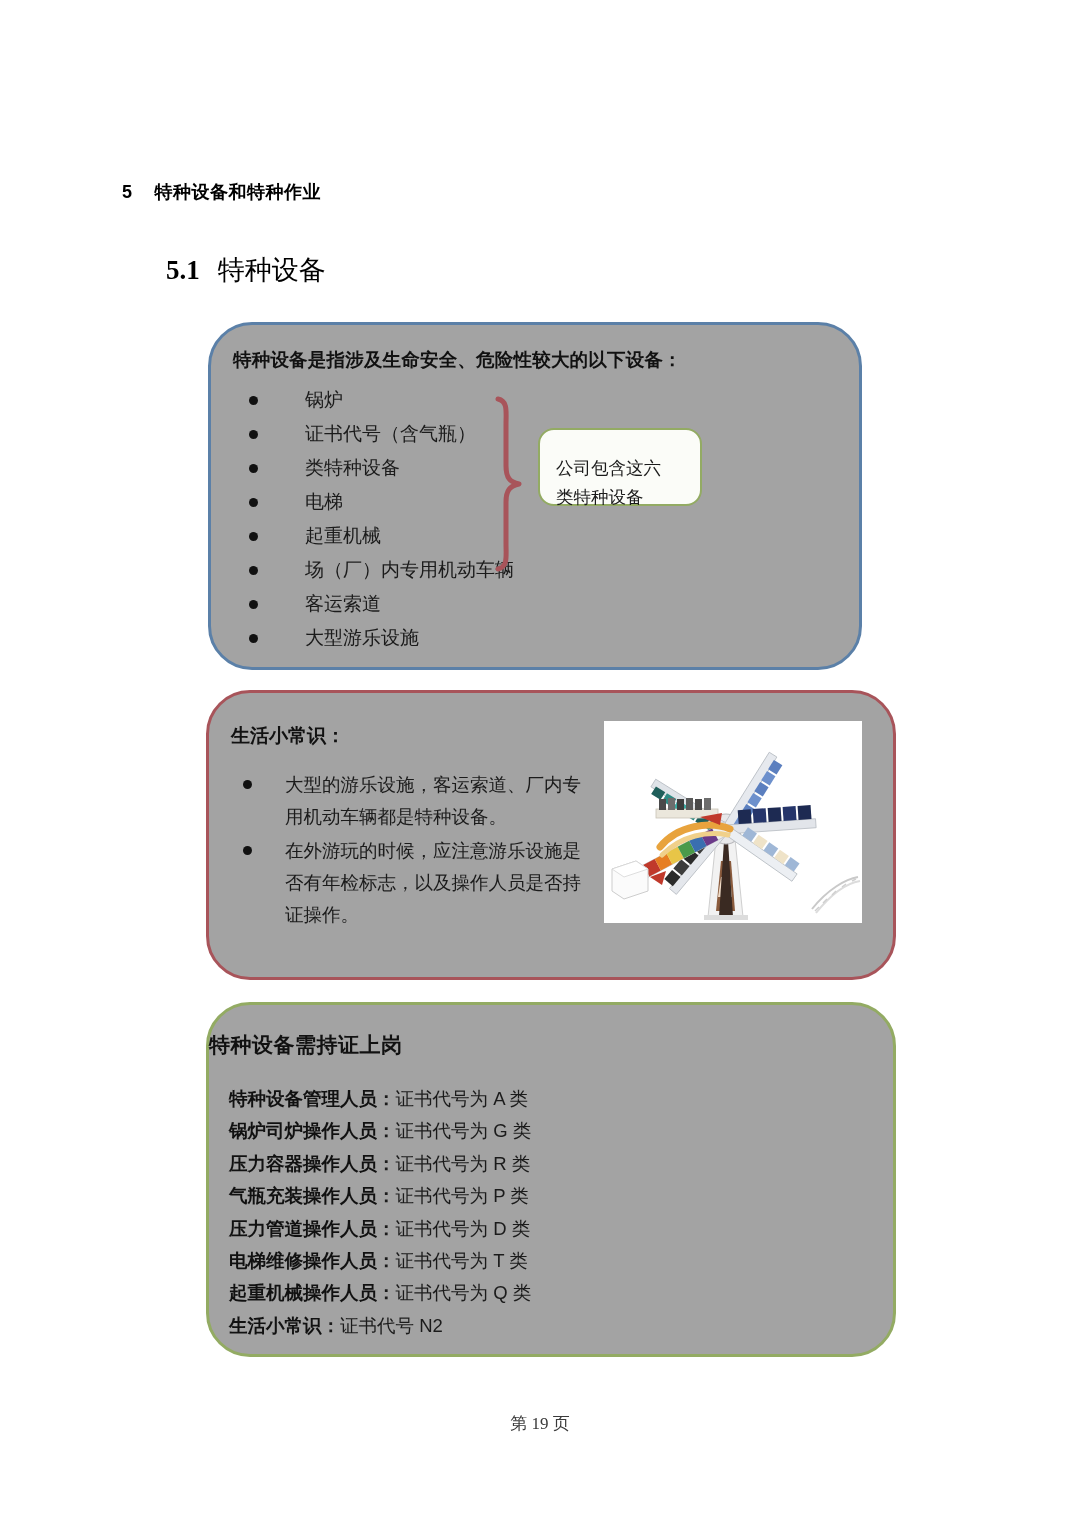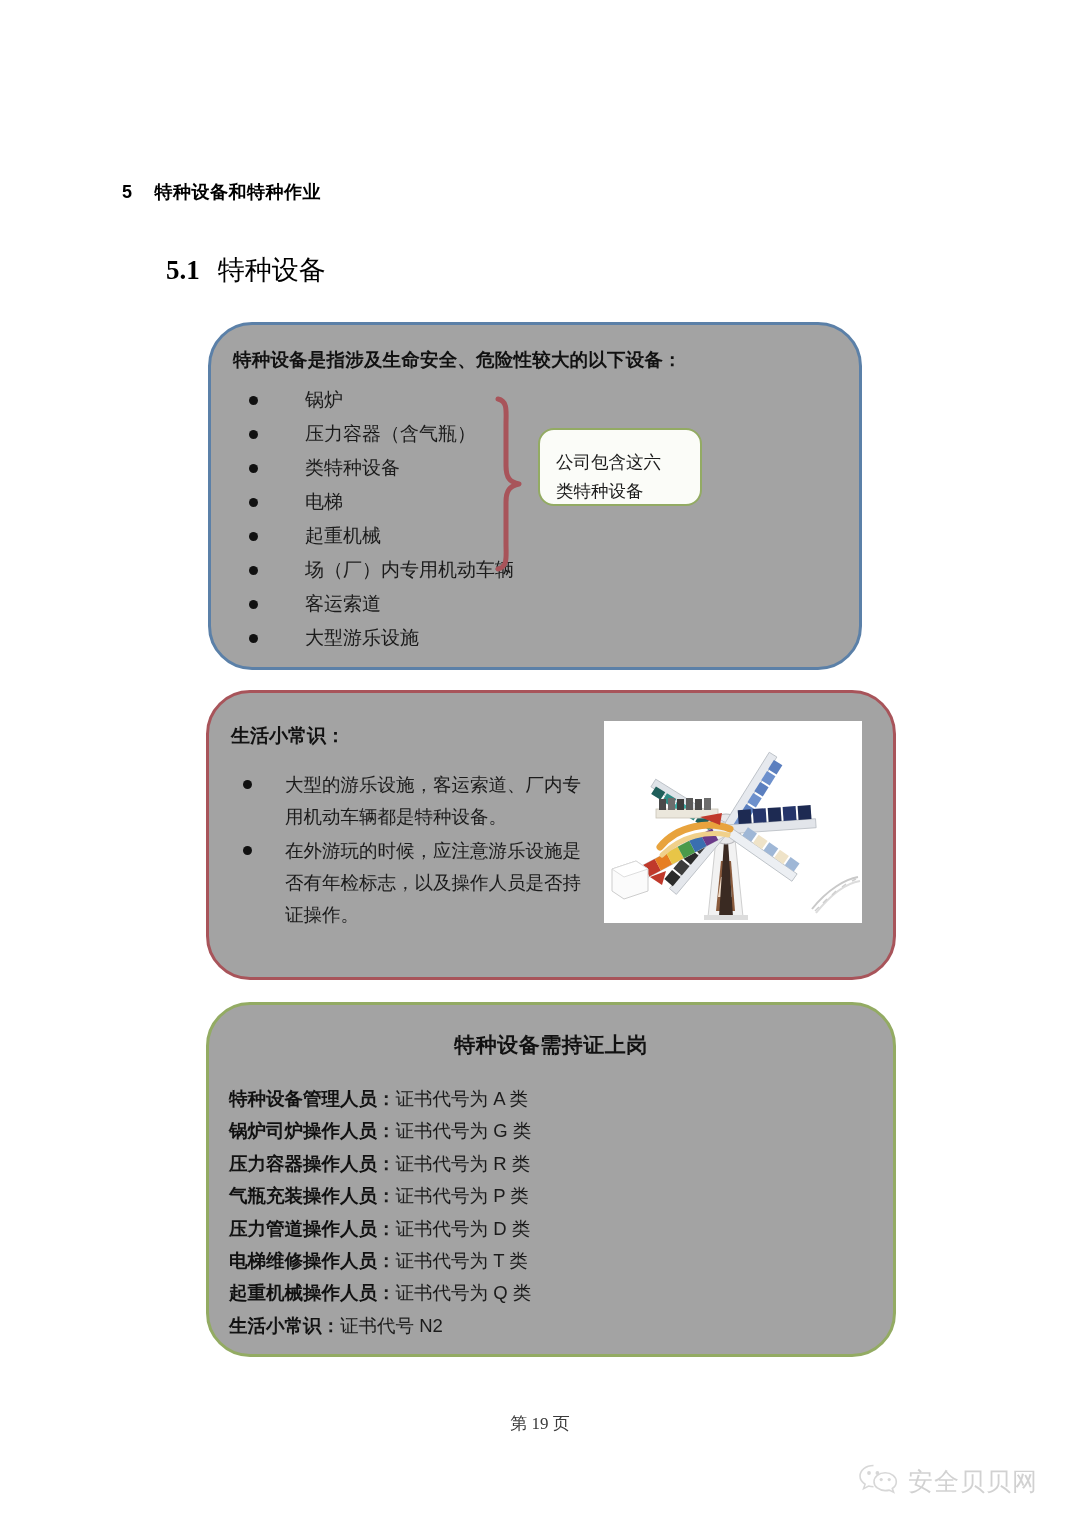--- a/index.html
+++ b/index.html
@@ -136,21 +136,21 @@
   .note-green {
     position: absolute;
     left: 538px;
     top: 428px;
     width: 164px;
     height: 78px;
     box-sizing: border-box;
     border: 2.5px solid #93ab63;
     border-radius: 16px;
     background: #fbfcf8;
-    padding: 18px 14px 0 16px;
+    padding: 24px 14px 0 16px;
   }
   .note-green .ln {
     font-size: 17.5px;
     line-height: 29px;
     color: #1b1b1b;
     white-space: nowrap;
   }
 
   
   .red-title {
@@ -201,21 +201,20 @@
     background: #ffffff;
   }
   .ride-photo svg { display: block; }
 
   
   .green-title {
     position: absolute;
     left: 0;
     right: 0;
     top: 26px;
-    text-align: center;
     font-size: 21px;
     font-weight: 700;
     color: #111;
     letter-spacing: 0.5px;
   }
   .cert-list {
     position: absolute;
     left: 20px;
     top: 78px;
     list-style: none;
@@ -273,21 +272,21 @@
   </div>
 
   <div class="h2">
     <span class="num">5.1</span><span class="txt">特种设备</span>
   </div>
 
   <div class="box box-blue">
     <div class="blue-title">特种设备是指涉及生命安全、危险性较大的以下设备：</div>
     <ul class="blue-list">
       <li>锅炉</li>
-      <li>压力容器（含气瓶）</li>
+      <li>证书代号（含气瓶）</li>
       <li>类特种设备</li>
       <li>电梯</li>
       <li>起重机械</li>
       <li>场（厂）内专用机动车辆</li>
       <li>客运索道</li>
       <li>大型游乐设施</li>
     </ul>
   </div>
 
   <div class="brace">
@@ -436,29 +435,14 @@
         <span class="role">起重机械操作人员</span><span class="sep">：</span><span class="detail">证书代号为 Q 类</span>
       </li>
       <li>
         <span class="role">生活小常识</span><span class="sep">：</span><span class="detail">证书代号 N2</span>
       </li>
     </ul>
   </div>
 
   <div class="footer">第 19 页</div>
 
-  <div class="watermark">
-    <span>
-      <svg width="40" height="34" viewBox="0 0 40 34" xmlns="http://www.w3.org/2000/svg">
-        <g fill="none" stroke="#8c8c8c" stroke-width="1.6">
-          <path d="M15.5 3.5 C 7.8 3.5, 2 8.3, 2 14.1 C 2 17.4, 4 20.3, 7.1 22.2 L 5.6 26.6 L 10.6 24.1 C 12.1 24.5, 13.8 24.7, 15.5 24.7"></path>
-          <path d="M27.2 10.8 C 21 10.8, 16 14.8, 16 19.7 C 16 24.6, 21 28.6, 27.2 28.6 C 28.6 28.6, 30 28.4, 31.2 28.1 L 35.6 30.2 L 34.3 26.5 C 36.7 24.9, 38.3 22.5, 38.3 19.7 C 38.3 14.8, 33.4 10.8, 27.2 10.8 Z"></path>
-        </g>
-        <circle cx="11" cy="11" r="1.9" fill="#8c8c8c"></circle>
-        <circle cx="19.4" cy="11" r="1.9" fill="#8c8c8c"></circle>
-        <circle cx="23.2" cy="17.6" r="1.6" fill="#8c8c8c"></circle>
-        <circle cx="31.2" cy="17.6" r="1.6" fill="#8c8c8c"></circle>
-      </svg>
-    </span>
-    <span class="wm-text">安全贝贝网</span>
-  </div>
 
 </div>
 
 </body></html>

